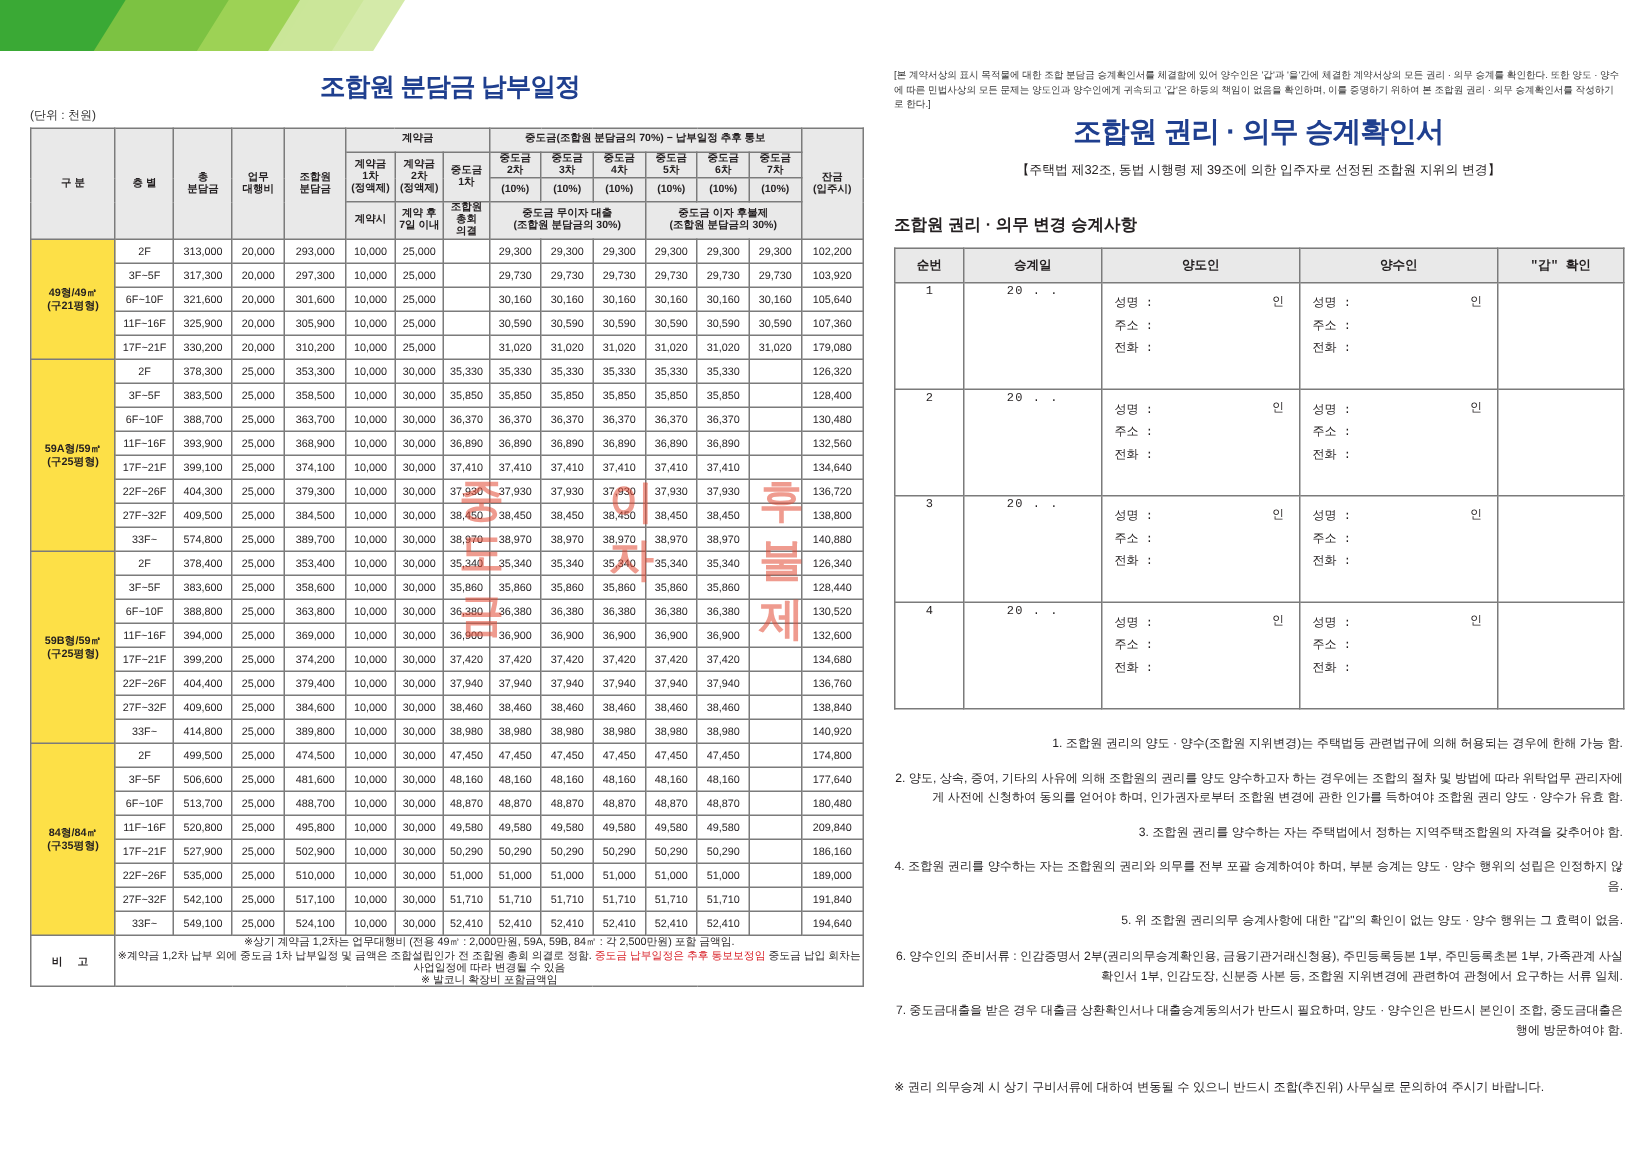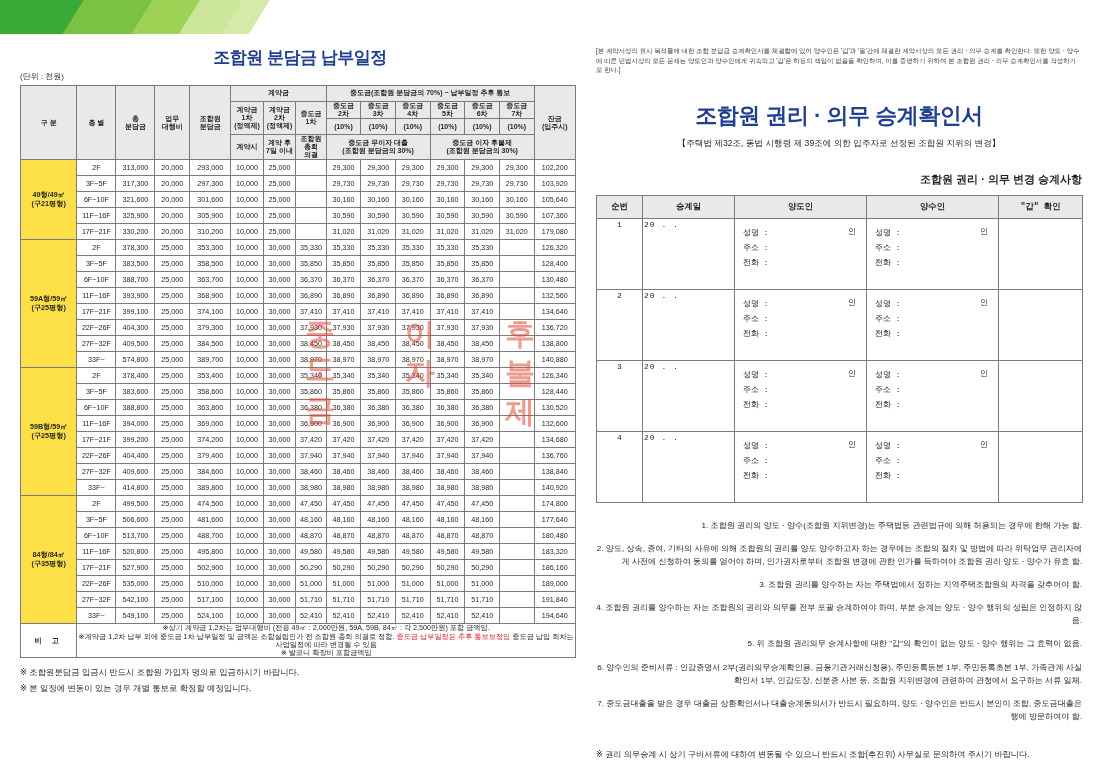--- a/index.html
+++ b/index.html
@@ -46,30 +46,30 @@
     letter-spacing:9px;line-height:1;
   }
   .wm-col.b{color:#e24b35;}
 
   .l-foot{margin-top:7px;font-size:8.4px;line-height:1.9;color:#231f20;}
 
   
   .right{position:absolute;left:596px;top:46px;width:486px;}
   .r-note{font-size:6.4px;color:#333;line-height:1.5;}
   .r-title{
-    text-align:center;color:#1f3f8f;font-weight:bold;font-size:22px;margin-top:26px;letter-spacing:-0.5px;
+    text-align:center;color:#1f3f8f;font-weight:bold;font-size:19px;letter-spacing:-0.5px;
   }
   .r-sub{text-align:center;font-size:8.6px;font-weight:normal;margin-top:7px;color:#231f20;}
-  .r-sub2{text-align:right;font-size:11px;font-weight:bold;margin-top:22px;color:#231f20;}
+  .r-sub2{text-align:left;font-size:11px;font-weight:bold;margin-top:22px;color:#231f20;}
 
   table.succ{border-collapse:collapse;width:486px;margin-top:8px;table-layout:fixed;font-family:Liberation Mono, monospace;}
   table.succ th,table.succ td{border:1px solid #7b7b7b;font-size:8px;color:#231f20;}
   table.succ thead th{background:#e9e9e9;height:20px;font-weight:bold;font-size:8.4px;text-align:center;}
   .c-no{text-align:center;font-size:9px;}
-  .c-date{font-size:9px;letter-spacing:1px;}
+  .c-date{text-align:center;font-size:9px;letter-spacing:1px;}
   .party{padding:6px 8px;line-height:1.9;font-size:8px;position:relative;}
   .stamp{position:absolute;right:10px;top:5px;font-size:8px;color:#231f20;}
   .cellpad{height:58px;vertical-align:top;}
 
   .r-list{margin-top:16px;font-size:8.1px;line-height:1.62;color:#231f20;}
   .r-list p{margin:10px 0 2px 0;padding-left:11px;text-indent:-11px;text-align:right;}
   .r-foot{margin-top:26px;font-size:8.2px;color:#231f20;}
 </style>
 </head>
 <body>
@@ -539,21 +539,21 @@
             <td>495,800</td>
             <td>10,000</td>
             <td>30,000</td>
             <td class="dashcol">49,580</td>
             <td>49,580</td>
             <td>49,580</td>
             <td>49,580</td>
             <td class="dashcol">49,580</td>
             <td>49,580</td>
             <td></td>
-            <td>183,320</td>
+            <td>209,840</td>
           </tr>
           <tr>
             <td class="rowlbl">17F~21F</td>
             <td>527,900</td>
             <td>25,000</td>
             <td>502,900</td>
             <td>10,000</td>
             <td>30,000</td>
             <td class="dashcol">50,290</td>
             <td>50,290</td>
@@ -626,24 +626,20 @@
         </tr>
       </tfoot>
     </table>
 
     <div class="watermark">
       <div class="wm-col">중도금</div>
       <div class="wm-col b">이자</div>
       <div class="wm-col b">후불제</div>
     </div>
 
-    <div class="l-foot">
-      <div>※ 조합원분담금 입금시 반드시 조합원 가입자 명의로 입금하시기 바랍니다.</div>
-      <div>※ 본 일정에 변동이 있는 경우 개별 통보로 확정할 예정입니다.</div>
-    </div>
   </div>
 
   <div class="right">
     <div class="r-note">[본 계약서상의 표시 목적물에 대한 조합 분담금 승계확인서를 체결함에 있어 양수인은 '갑'과 '을'간에 체결한 계약서상의 모든 권리 · 의무 승계를 확인한다. 또한 양도 · 양수에 따른 민법사상의 모든 문제는 양도인과 양수인에게 귀속되고 '갑'은 하등의 책임이 없음을 확인하며, 이를 증명하기 위하여 본 조합원 권리 · 의무 승계확인서를 작성하기로 한다.]</div>
     <div class="r-title">조합원 권리 · 의무 승계확인서</div>
     <div class="r-sub">【주택법 제32조, 동법 시행령 제 39조에 의한 입주자로 선정된 조합원 지위의 변경】</div>
     <div class="r-sub2">조합원 권리 · 의무 변경 승계사항</div>
 
     <table class="succ">
       <colgroup>

